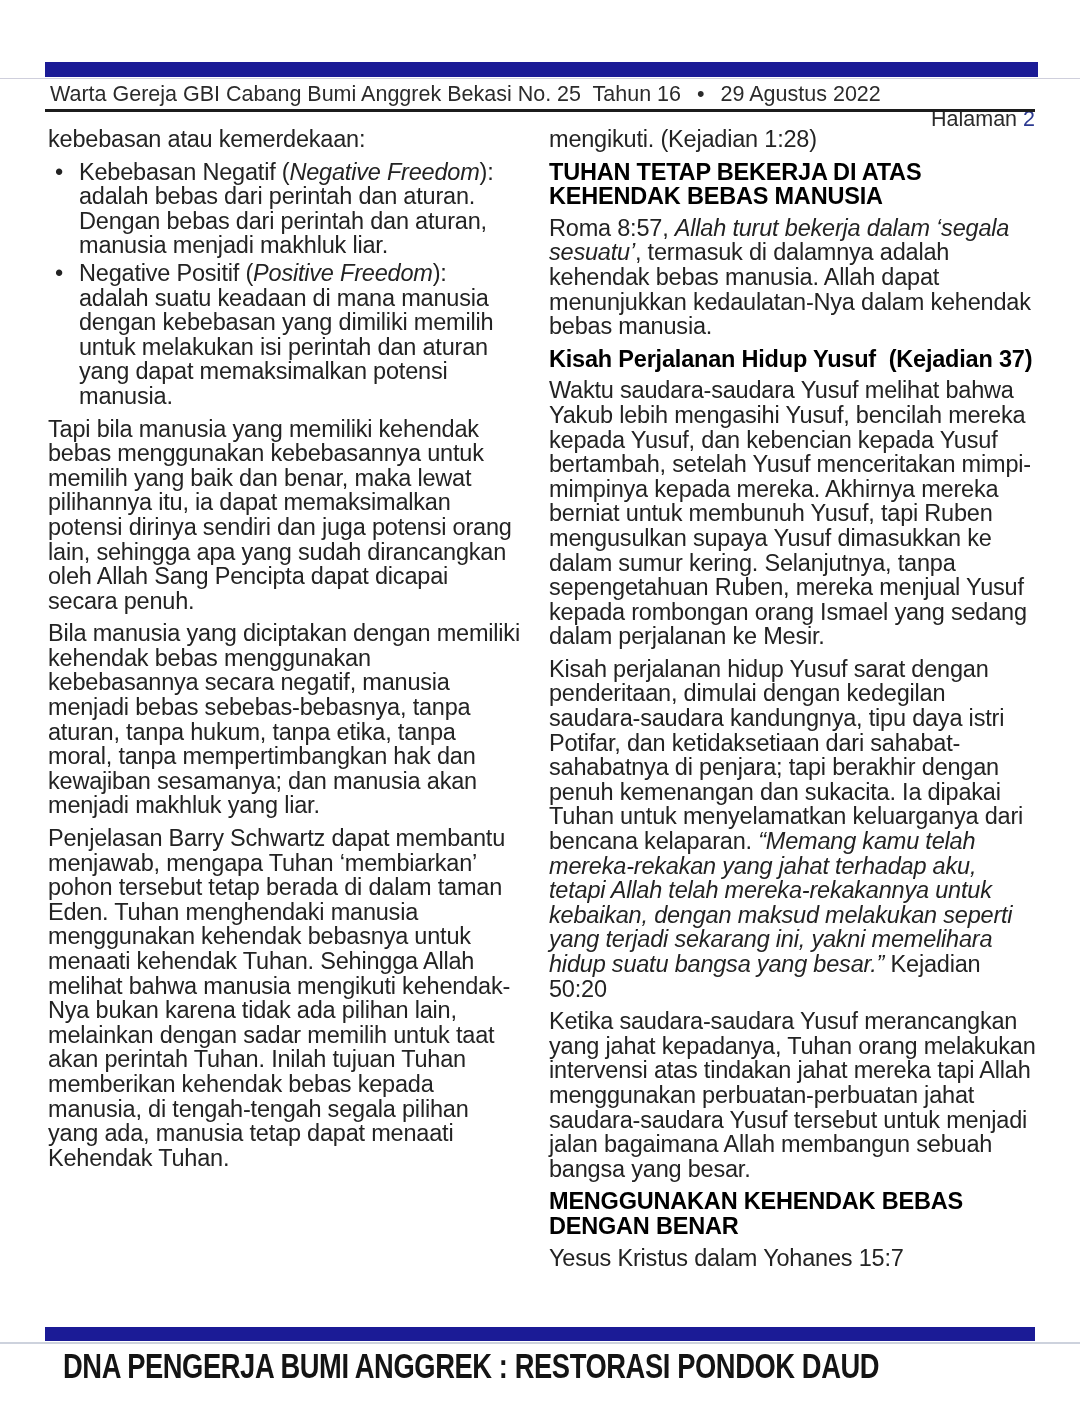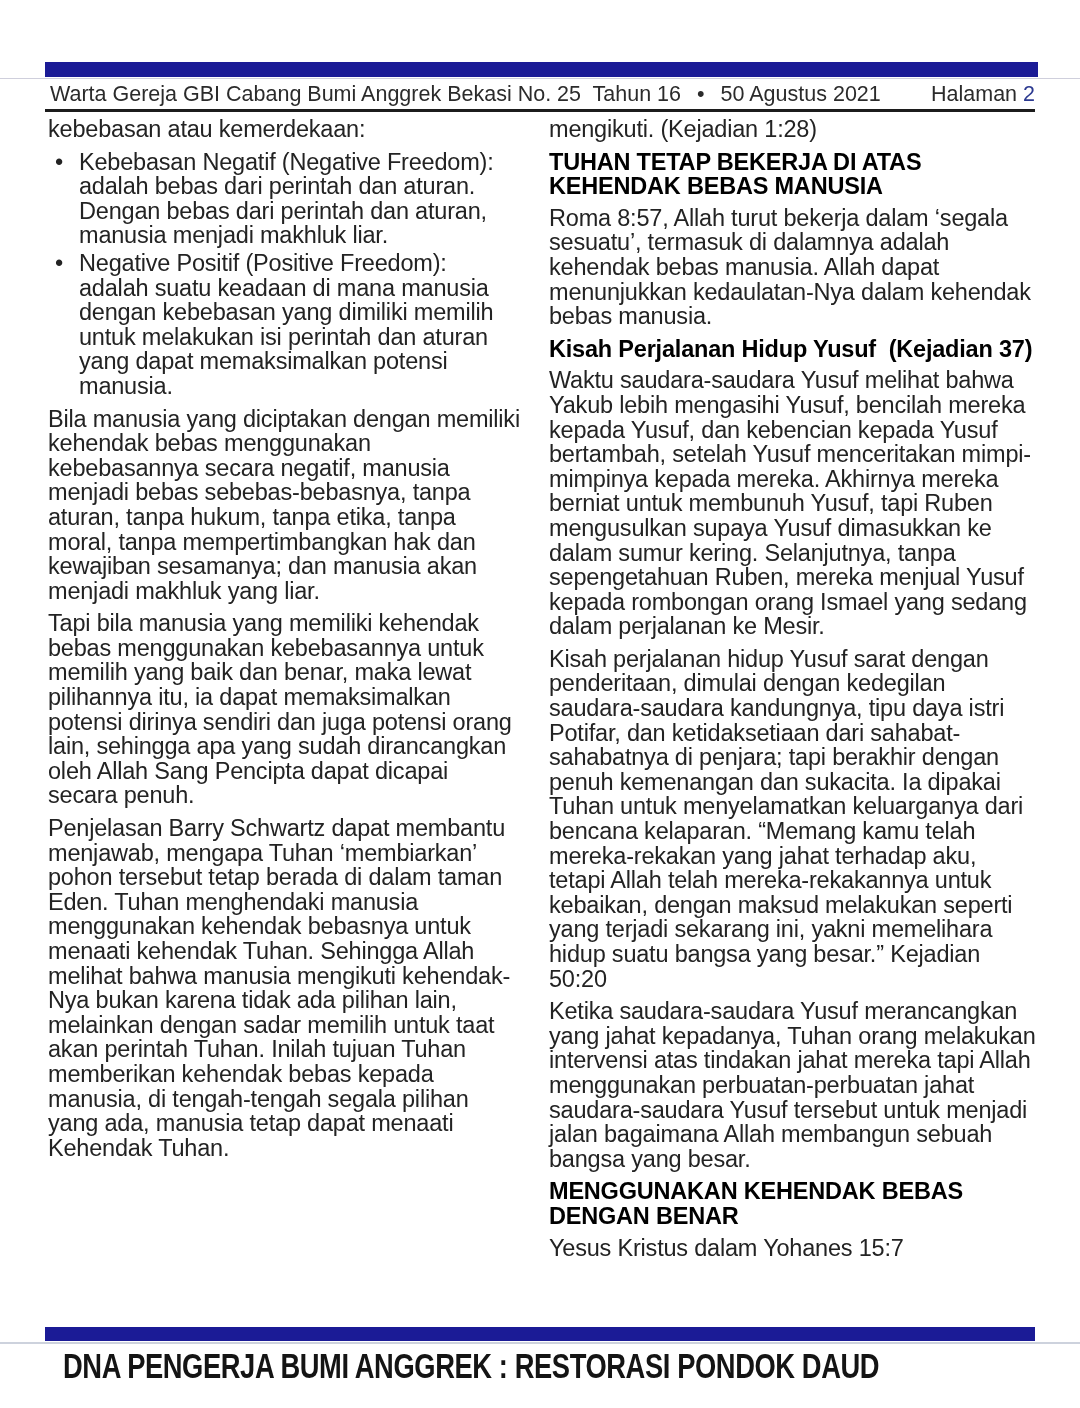--- a/index.html
+++ b/index.html
@@ -5,34 +5,34 @@
   html,body{margin:0;padding:0;background:#e8e8e8;}
   .page{
     position:relative;width:1080px;height:1408px;background:#ffffff;
     font-family:"Liberation Sans",sans-serif;color:#222222;overflow:hidden;
     margin:0 auto;
   }
   .top-bar{position:absolute;left:45px;top:62px;width:993px;height:15px;background:#1b1b96;}
   .top-bar-shadow{position:absolute;left:0;top:78px;width:1080px;height:1px;background:#cfcfdc;}
   .header-row{
     position:absolute;left:50px;top:82px;width:985px;
-    display:flex;align-items:baseline;font-size:21.5px;color:#2b2b2b;
+    display:flex;align-items:baseline;font-size:21.5px;color:#2b2b2b;flex-direction:column;
   }
   .header-left{display:flex;align-items:baseline;gap:16px;white-space:pre;}
   .header-right{margin-left:auto;white-space:pre;}
   .pagenum{color:#2b3990;}
   .header-rule{position:absolute;left:45px;top:109px;width:990px;height:3px;background:#1c1c1c;}
   .content{position:absolute;left:48px;top:117px;width:988px;height:1208px;overflow:hidden;}
-  .col{position:absolute;top:0;font-size:23.5px;line-height:24.6px;letter-spacing:-0.2px;color:#232323;}
+  .col{position:absolute;top:10px;font-size:23.5px;line-height:24.6px;letter-spacing:-0.2px;color:#232323;}
   .col-left{left:0;width:474px;}
   .col-right{left:501px;width:487px;}
   .para{margin:0 0 8px 0;}
   .heading{margin:2px 0 7px 0;font-weight:bold;color:#000000;}
   .b{font-weight:normal;}
-  .i{}
+  .i{font-style:italic;}
   .bullet-group{margin:0 0 8px 0;}
   .bullet-item{display:flex;margin:0 0 3px 0;}
   .dot{flex:none;width:24px;padding-left:7px;}
   .bullet-text{flex:1;}
   .footer-bar{position:absolute;left:45px;top:1327px;width:990px;height:14px;background:#1b1b96;}
   .footer-bar-shadow{position:absolute;left:0;top:1342px;width:1080px;height:2px;background:#cdd2dd;}
   .footer-text{
     position:absolute;left:63px;top:1346px;width:1000px;
     font-size:35px;font-weight:bold;color:#141414;white-space:nowrap;
     transform:scaleX(0.78);transform-origin:left center;letter-spacing:-0.5px;
@@ -42,42 +42,42 @@
 <body>
 
 <div class="page">
   <div class="top-bar"></div>
   <div class="top-bar-shadow"></div>
 
   <div class="header-row">
     <div class="header-left">
       <span>Warta Gereja GBI Cabang Bumi Anggrek Bekasi No. 25  Tahun 16</span>
       <span>•</span>
-      <span>50 Agustus 2021</span>
+      <span>29 Agustus 2022</span>
     </div>
     <div class="header-right"><span>Halaman </span><span class="pagenum">2</span></div>
   </div>
 
   <div class="header-rule"></div>
 
   <div class="content">
     <div class="col col-left" id="col-left">
         <div class="para"><span>kebebasan atau kemerdekaan:</span></div>
         <div class="bullet-group">
           <div class="bullet-item">
             <span class="dot">•</span>
             <div class="bullet-text"><span>Kebebasan Negatif (</span><span class="i">Negative Freedom</span><span>): adalah bebas dari perintah dan aturan. Dengan bebas dari perintah dan aturan, manusia menjadi makhluk liar.</span></div>
           </div>
           <div class="bullet-item">
             <span class="dot">•</span>
             <div class="bullet-text"><span>Negative Positif (</span><span class="i">Positive Freedom</span><span>): adalah suatu keadaan di mana manusia dengan kebebasan yang dimiliki memilih untuk melakukan isi perintah dan aturan yang dapat memaksimalkan potensi manusia.</span></div>
           </div>
         </div>
+        <div class="para"><span>Tapi bila manusia yang memiliki kehendak bebas menggunakan kebebasannya untuk memilih yang baik dan benar, maka lewat pilihannya itu, ia dapat memaksimalkan potensi dirinya sendiri dan juga potensi orang lain, sehingga apa yang sudah dirancangkan oleh Allah Sang Pencipta dapat dicapai secara penuh.</span></div>
         <div class="para"><span>Bila manusia yang diciptakan dengan memiliki kehendak bebas menggunakan kebebasannya secara negatif, manusia menjadi bebas sebebas-bebasnya, tanpa aturan, tanpa hukum, tanpa etika, tanpa moral, tanpa mempertimbangkan hak dan kewajiban sesamanya; dan manusia akan menjadi makhluk yang liar.</span></div>
-        <div class="para"><span>Tapi bila manusia yang memiliki kehendak bebas menggunakan kebebasannya untuk memilih yang baik dan benar, maka lewat pilihannya itu, ia dapat memaksimalkan potensi dirinya sendiri dan juga potensi orang lain, sehingga apa yang sudah dirancangkan oleh Allah Sang Pencipta dapat dicapai secara penuh.</span></div>
         <div class="para"><span>Penjelasan Barry Schwartz dapat membantu menjawab, mengapa Tuhan ‘membiarkan’ pohon tersebut tetap berada di dalam taman Eden. Tuhan menghendaki manusia menggunakan kehendak bebasnya untuk menaati kehendak Tuhan. Sehingga Allah melihat bahwa manusia mengikuti kehendak-Nya bukan karena tidak ada pilihan lain, melainkan dengan sadar memilih untuk taat akan perintah Tuhan. Inilah tujuan Tuhan memberikan kehendak bebas kepada manusia, di tengah-tengah segala pilihan yang ada, manusia tetap dapat menaati Kehendak Tuhan.</span></div>
       </div>
     <div class="col col-right" id="col-right">
         <div class="para"><span>mengikuti. (</span><span class="b">Kejadian 1:28</span><span>)</span></div>
         <div class="heading"><span>TUHAN TETAP BEKERJA DI ATAS KEHENDAK BEBAS MANUSIA</span></div>
         <div class="para"><span class="b">Roma 8:57,</span><span> </span><span class="i">Allah turut bekerja dalam ‘segala sesuatu’</span><span>, termasuk di dalamnya adalah kehendak bebas manusia. Allah dapat menunjukkan kedaulatan-Nya dalam kehendak bebas manusia.</span></div>
         <div class="heading"><span>Kisah Perjalanan Hidup Yusuf&nbsp; (Kejadian 37)</span></div>
         <div class="para"><span>Waktu saudara-saudara Yusuf melihat bahwa Yakub lebih mengasihi Yusuf, bencilah mereka kepada Yusuf, dan kebencian kepada Yusuf bertambah, setelah Yusuf menceritakan mimpi-mimpinya kepada mereka. Akhirnya mereka berniat untuk membunuh Yusuf, tapi Ruben mengusulkan supaya Yusuf dimasukkan ke dalam sumur kering. Selanjutnya, tanpa sepengetahuan Ruben, mereka menjual Yusuf kepada rombongan orang Ismael yang sedang dalam perjalanan ke Mesir.</span></div>
         <div class="para"><span>Kisah perjalanan hidup Yusuf sarat dengan penderitaan, dimulai dengan kedegilan saudara-saudara kandungnya, tipu daya istri Potifar, dan ketidaksetiaan dari sahabat-sahabatnya di penjara; tapi berakhir dengan penuh kemenangan dan sukacita. Ia dipakai Tuhan untuk menyelamatkan keluarganya dari bencana kelaparan. </span><span class="i">“Memang kamu telah mereka-rekakan yang jahat terhadap aku, tetapi Allah telah mereka-rekakannya untuk kebaikan, dengan maksud melakukan seperti yang terjadi sekarang ini, yakni memelihara hidup suatu bangsa yang besar.”</span><span> </span><span class="b">Kejadian 50:20</span></div>
         <div class="para"><span>Ketika saudara-saudara Yusuf merancangkan yang jahat kepadanya, Tuhan orang melakukan intervensi atas tindakan jahat mereka tapi Allah menggunakan perbuatan-perbuatan jahat saudara-saudara Yusuf tersebut untuk menjadi jalan bagaimana Allah membangun sebuah bangsa yang besar.</span></div>

